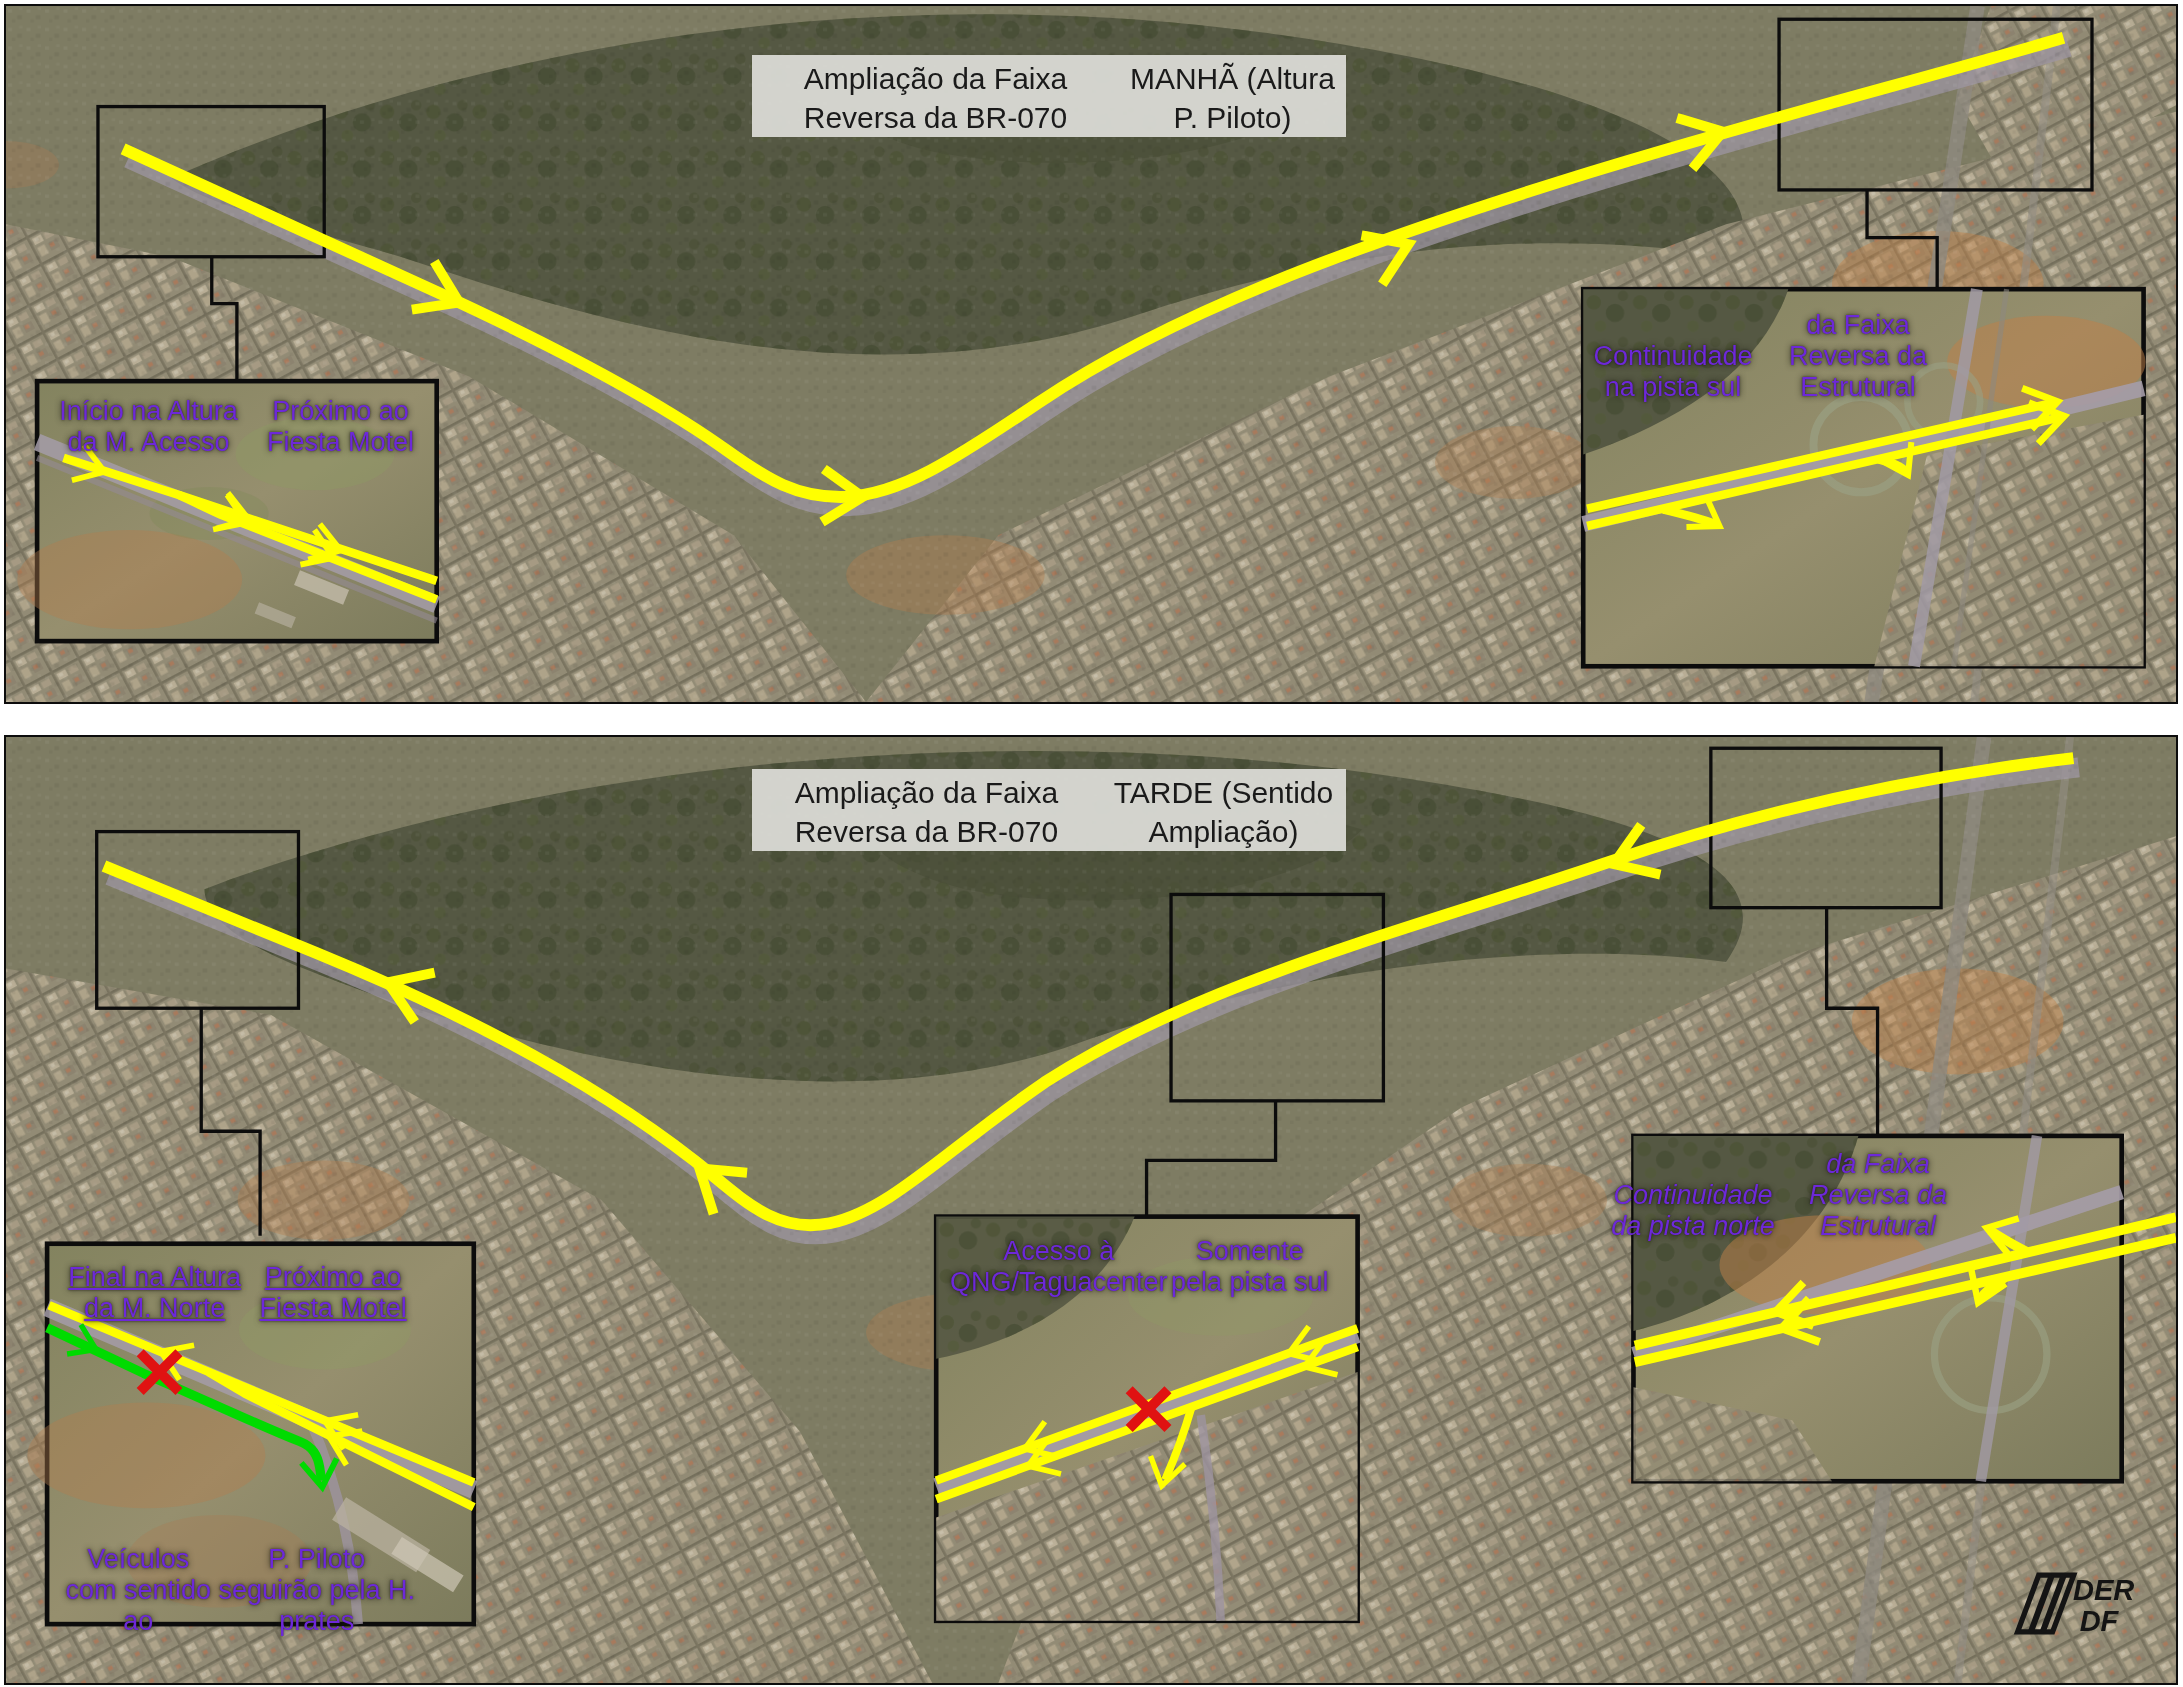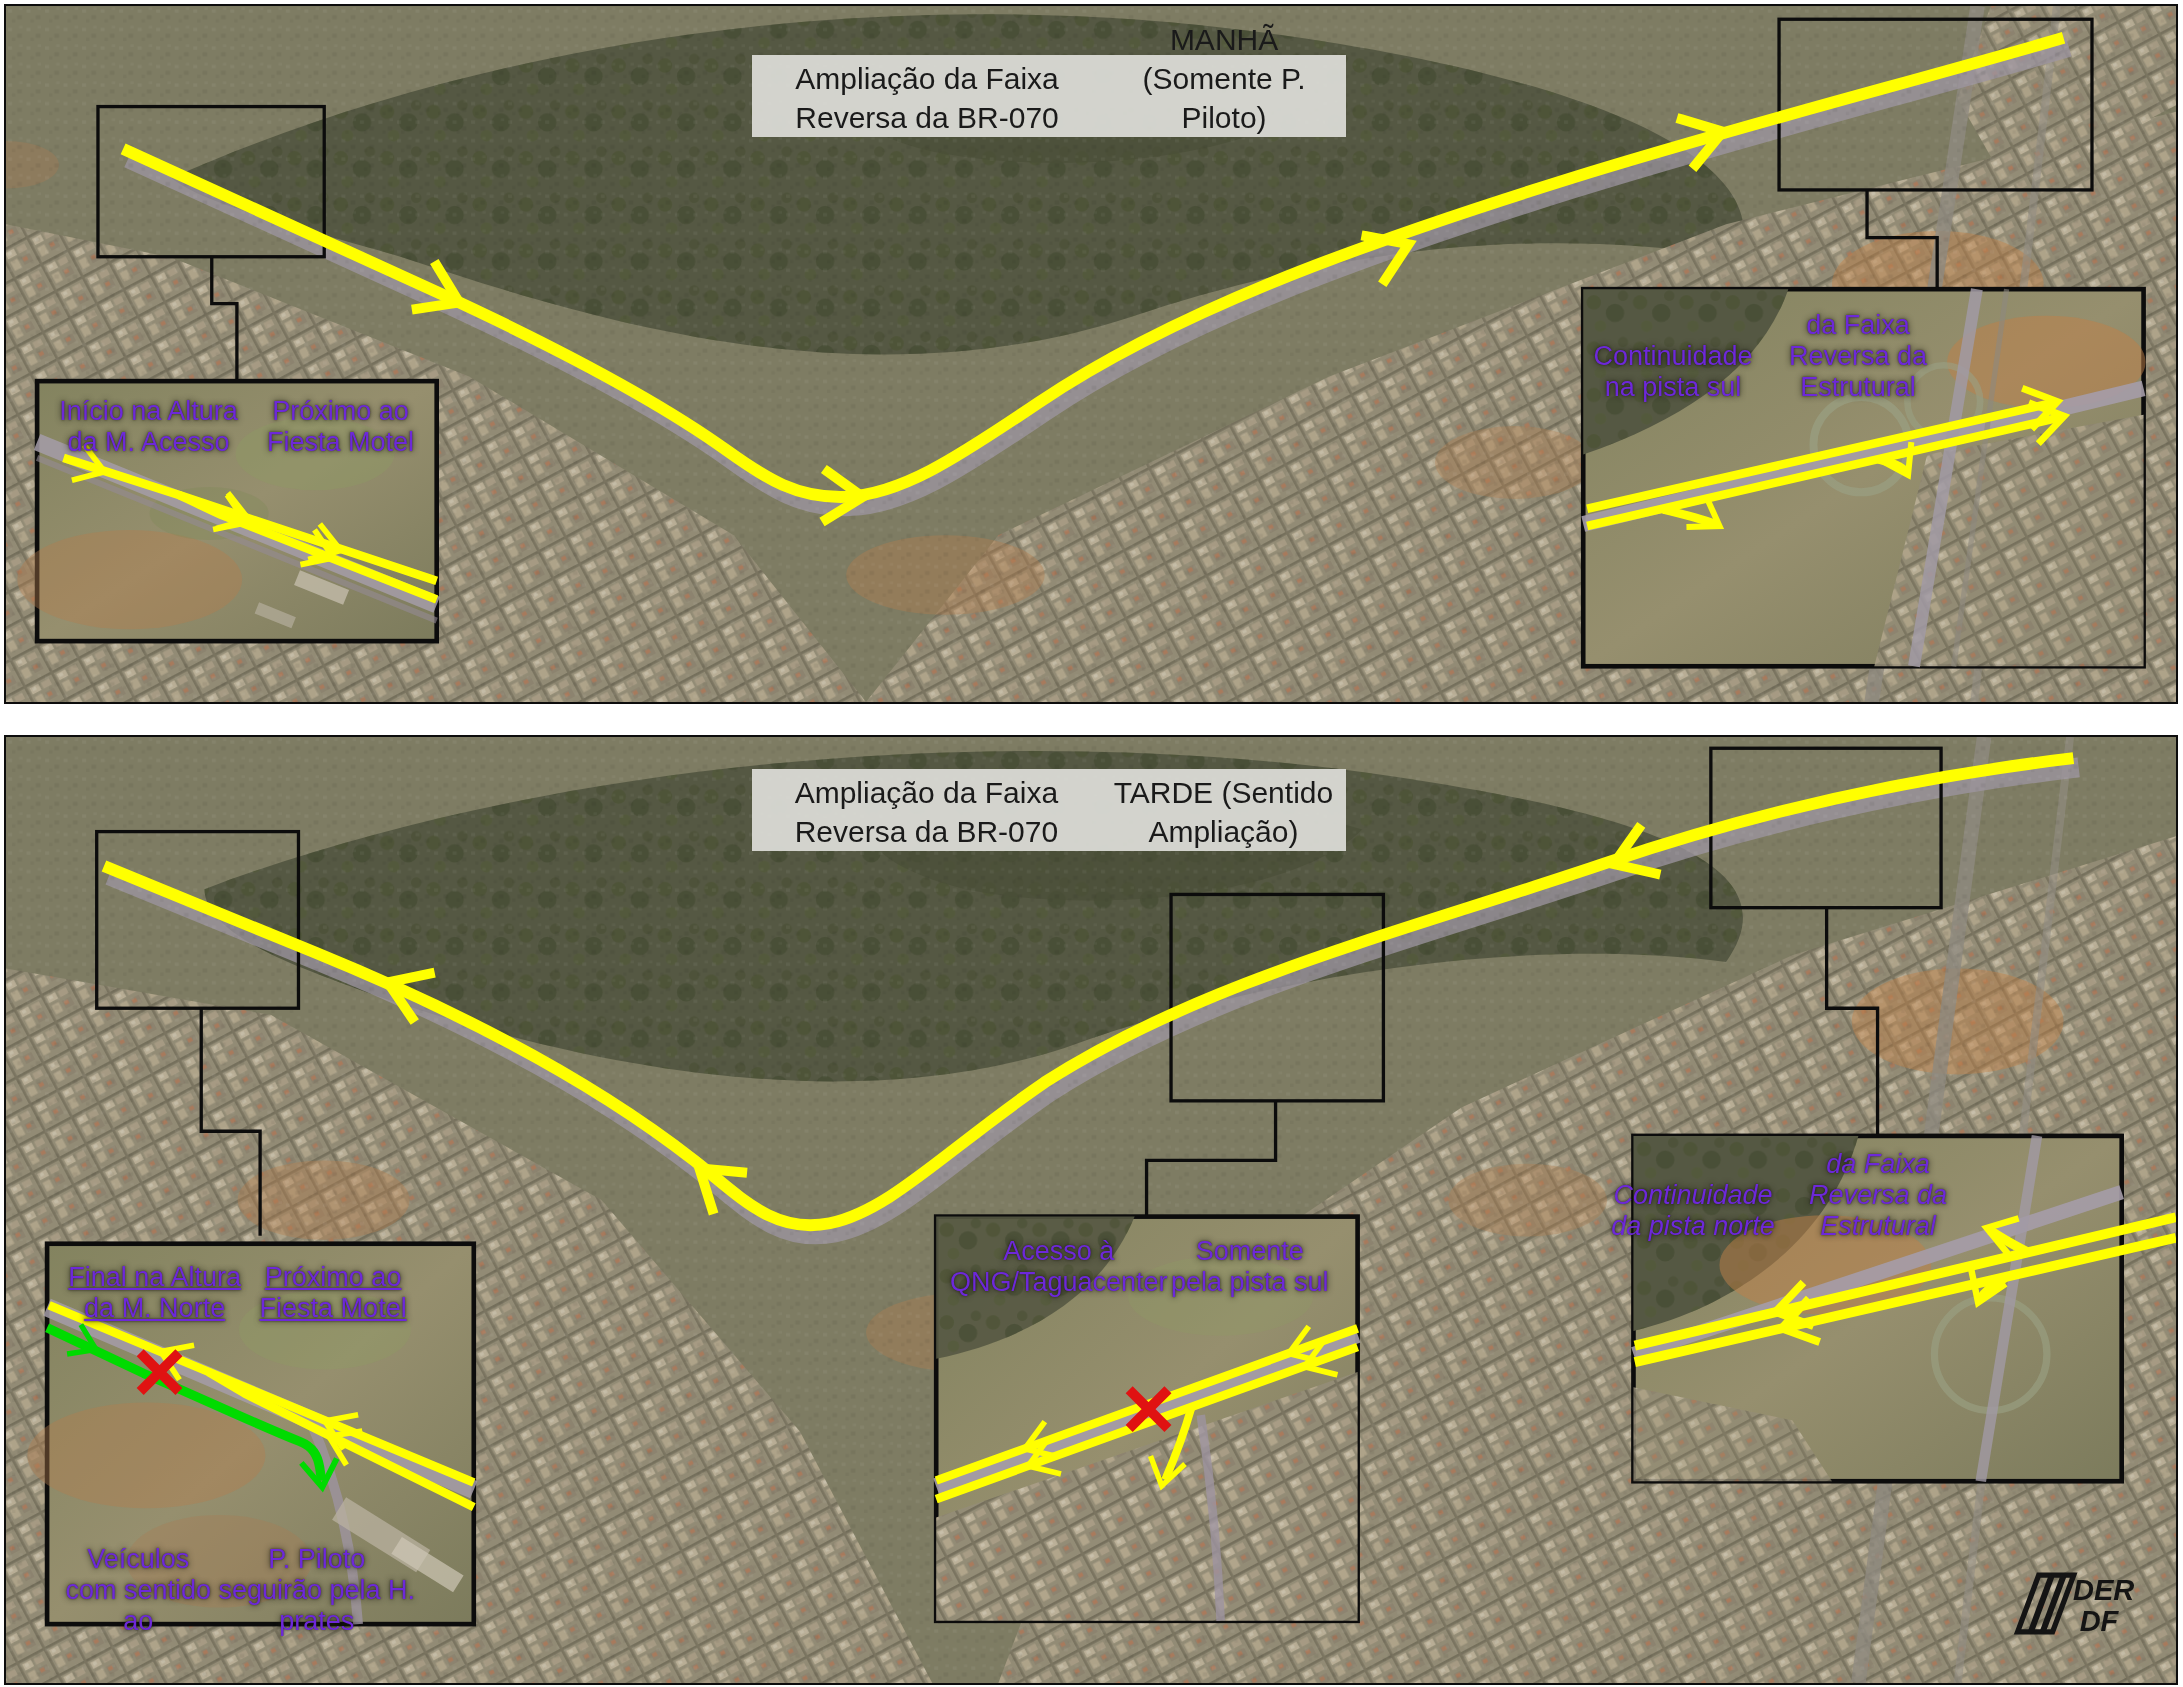--- a/index.html
+++ b/index.html
@@ -278,21 +278,21 @@
         <use href="#ah" transform="translate(2430,192) rotate(159)"></use>
         <use href="#ah" transform="translate(1048,652) rotate(-141)"></use>
         <use href="#ah" transform="translate(577,371) rotate(-158)"></use>
       </g>
     </g>
   </svg>
 </div>
 
 <div class="overlay title-box" style="left:752px;top:55px;width:594px;height:82px;">
   <div>Ampliação da Faixa Reversa da BR-070</div>
-  <div>MANHÃ (Somente P. Piloto)</div>
+  <div>MANHÃ (Altura P. Piloto)</div>
 </div>
 
 <div class="overlay caption" style="left:44px;top:396px;width:384px;">
   <div>Início na Altura da M. Acesso</div>
   <div>Próximo ao Fiesta Motel</div>
 </div>
 
 <div class="overlay caption" style="left:1590px;top:310px;width:370px;">
   <div>Continuidade na pista sul</div>
   <div>da Faixa Reversa da Estrutural</div>

